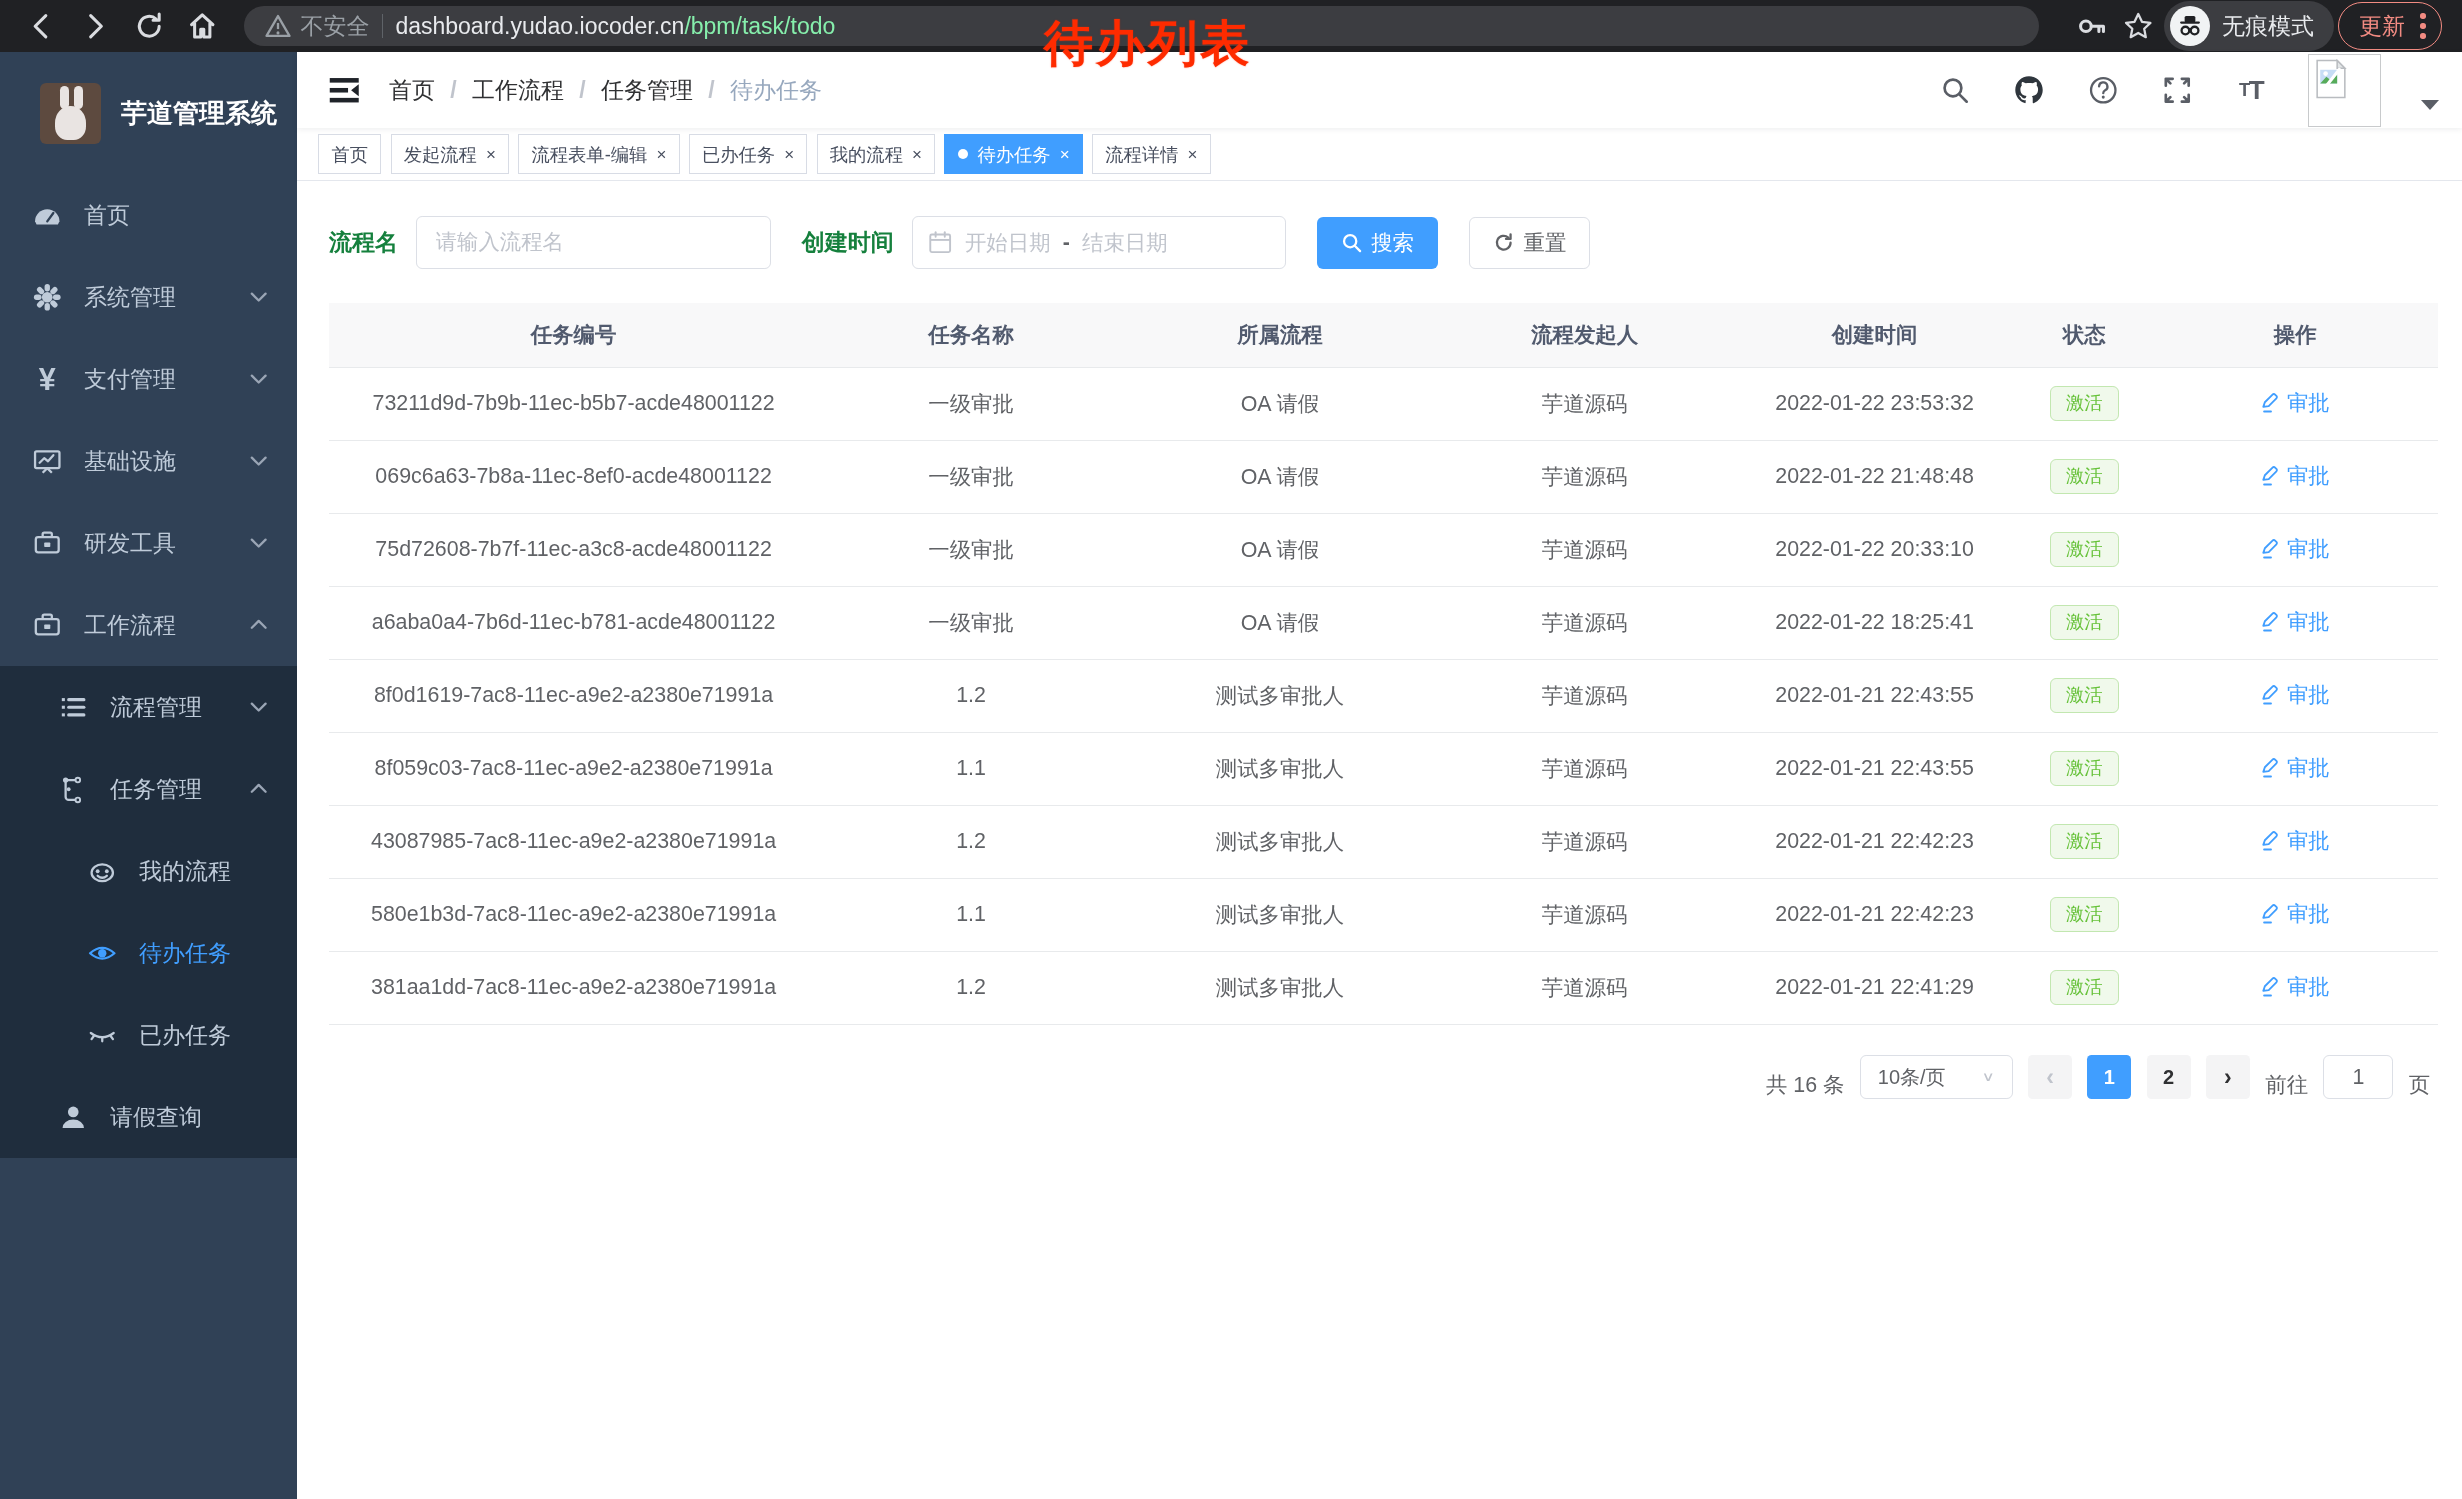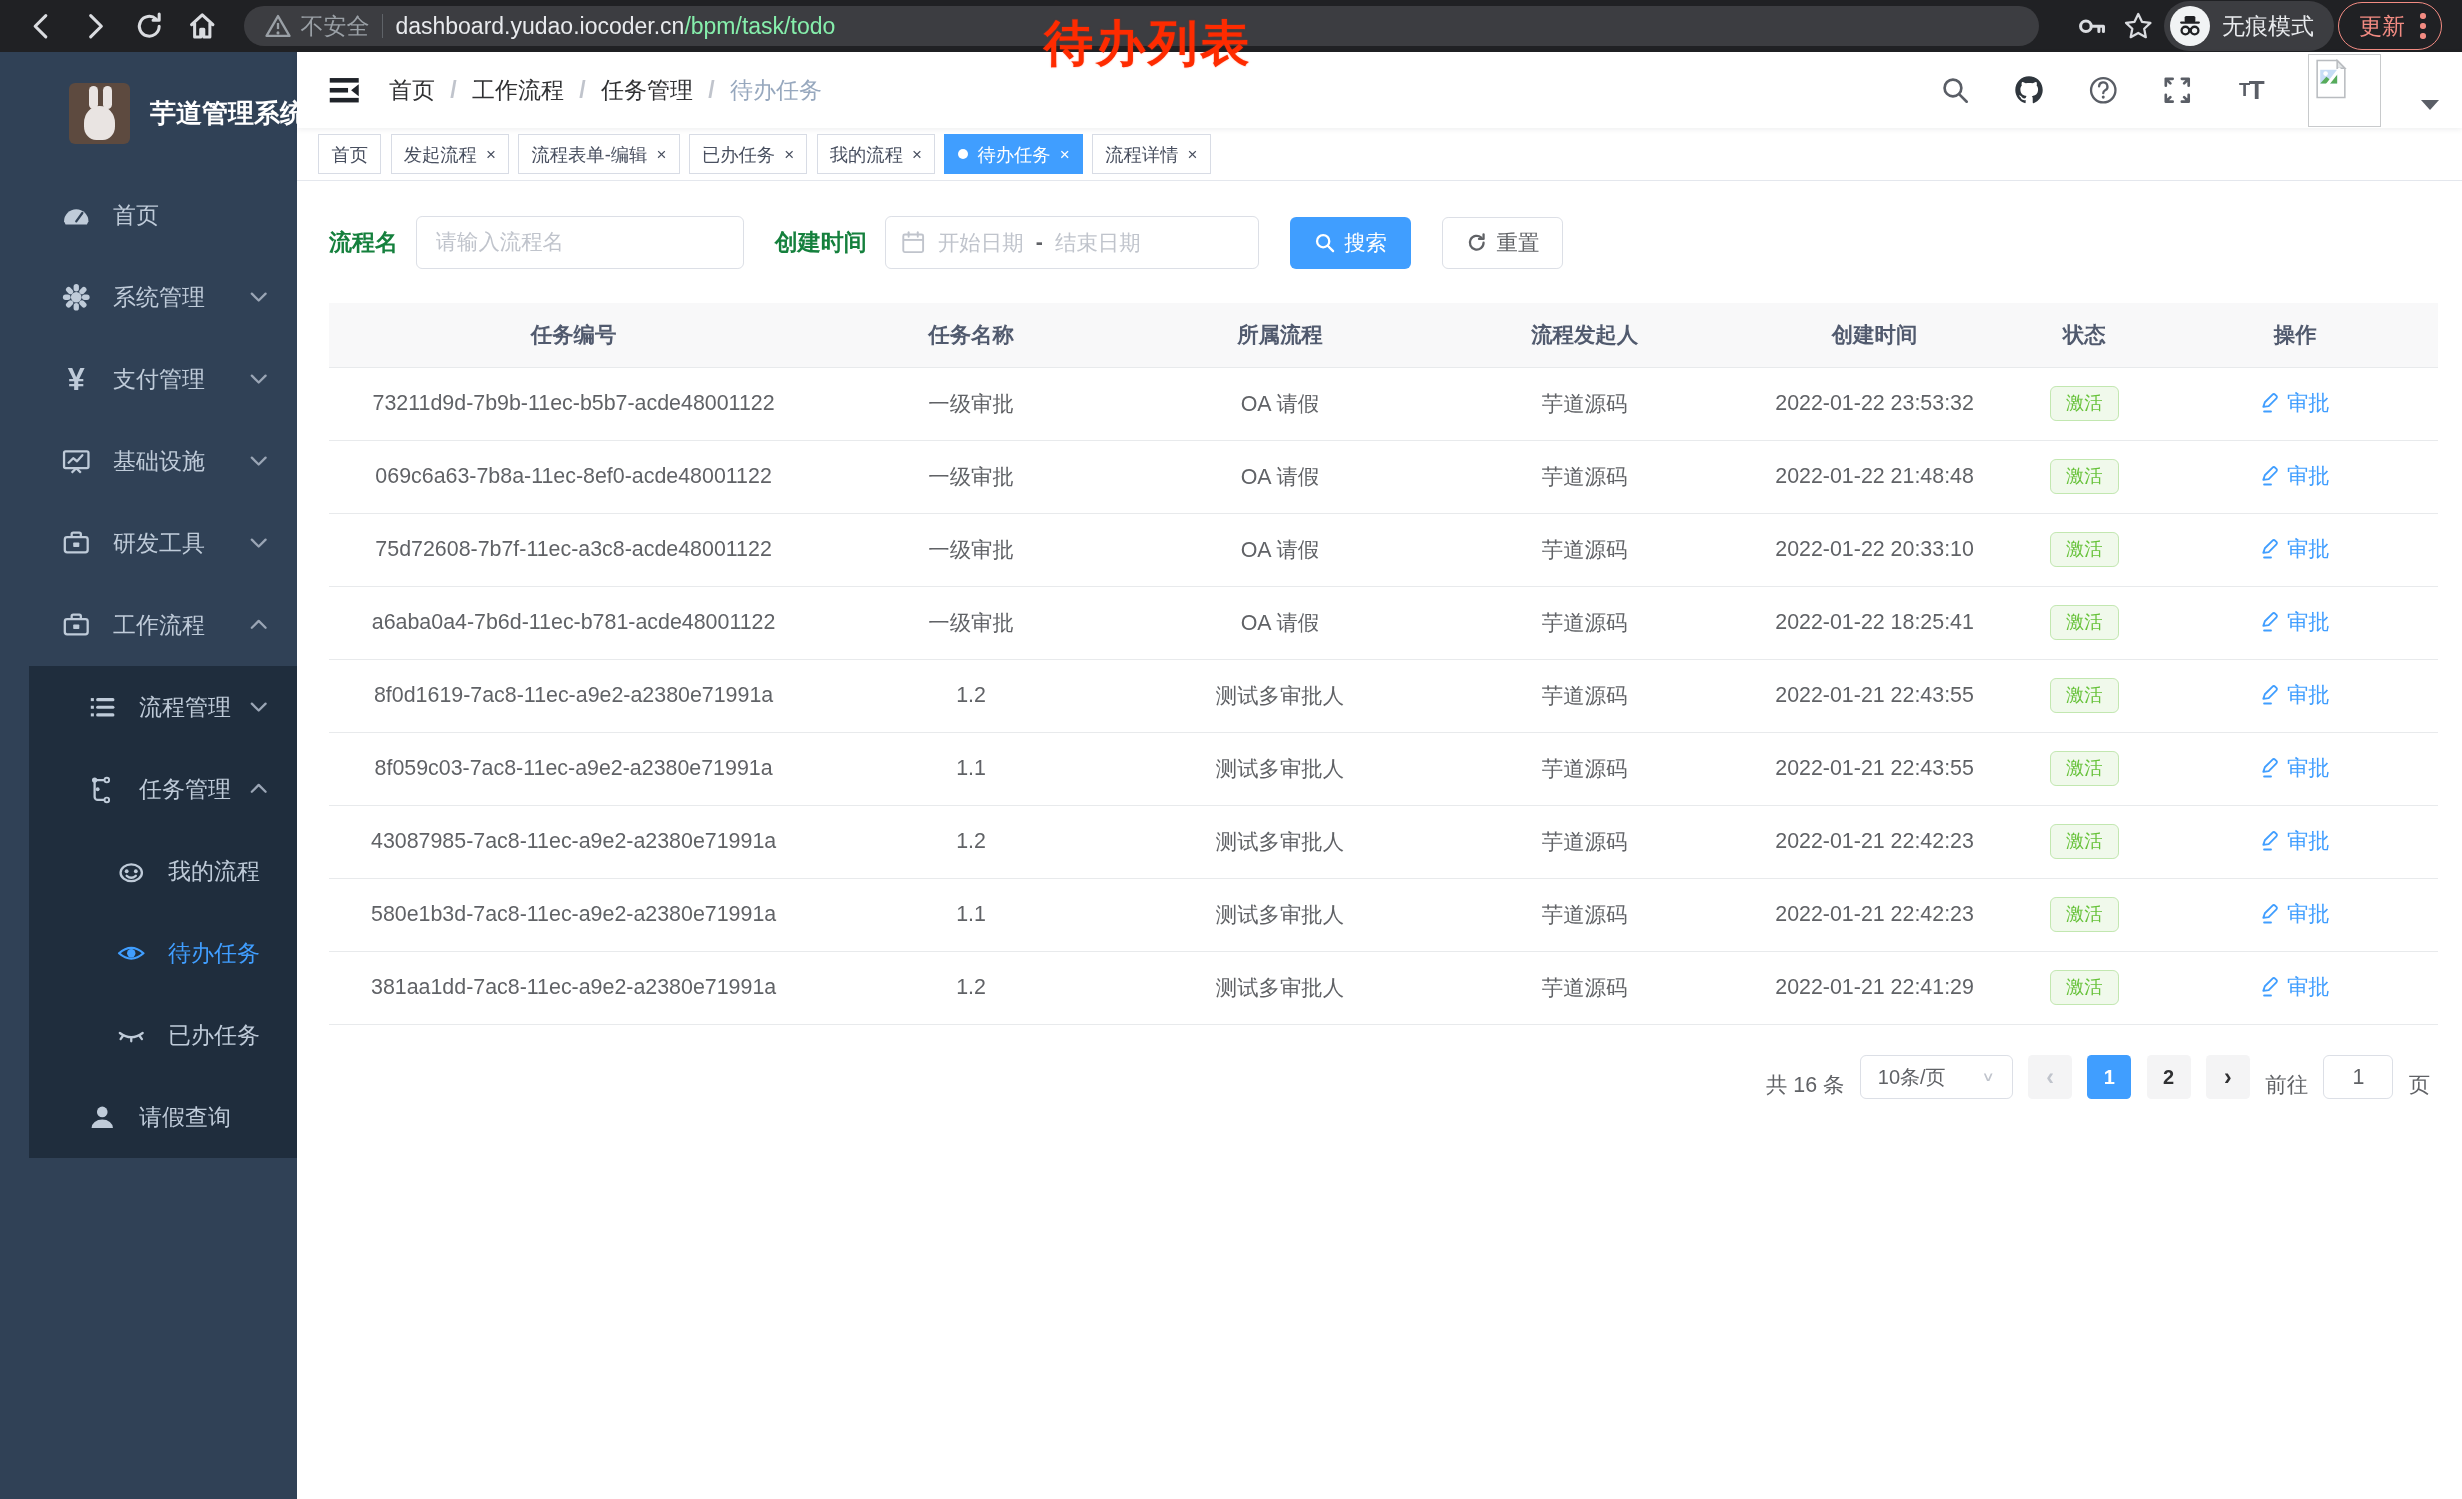--- a/index.html
+++ b/index.html
@@ -20,21 +20,21 @@
   .incog-circle { width:40px; height:40px; border-radius:50%; background:#f1f3f4; display:flex; align-items:center; justify-content:center; color:#202124; }
   .update-pill { display:flex; align-items:center; gap:15.3px; border:1.5px solid #f28b82; border-radius:27.5px; padding:7.6px 15.3px 7.6px 20px; color:#f28b82; font-size:23px; }
   .dots { display:flex; flex-direction:column; gap:4.6px; }
   .dots i { width:5.3px; height:5.3px; border-radius:50%; background:#f28b82; }
 
   
   .annotation { position:absolute; left:1044px; top:10.7px; font-size:49px; font-weight:700; color:#fe2b00; letter-spacing:3.1px; z-index:50; text-shadow:0 0 1.5px rgba(254,43,0,.6); }
 
   
   .app { display:flex; height:1448px; }
-  .sidebar { width:297px; background:#304156; color:#bfcbd9; flex:0 0 auto; display:flex; flex-direction:column;padding-left:29px; }
+  .sidebar { width:297px; background:#304156; color:#bfcbd9; flex:0 0 auto; display:flex; flex-direction:column; }
   .logo-row { height:122px; display:flex; align-items:center; padding-left:40px; gap:20px; }
   .logo-img { width:61px; height:61px; border-radius:6.1px; background:#5d4a3f; position:relative; overflow:hidden; flex:0 0 auto; }
   .logo-img .bunny-body { position:absolute; left:15.3px; top:23px; width:30.5px; height:34px; border-radius:50% 50% 40% 40%; background:#e9e4e2; }
   .logo-img .ear { position:absolute; top:3.1px; width:9.2px; height:23px; border-radius:7.6px; background:#e9e4e2; }
   .logo-img .ear.l { left:20px; } .logo-img .ear.r { left:34px; }
   .logo-title { font-size:26px; font-weight:700; color:#fff; white-space:nowrap; }
   .menu { flex:1; }
   .menu-item { height:82px; display:flex; align-items:center; font-size:23px; cursor:pointer; position:relative; }
   .menu-item .mi-icon { width:30.5px; height:30.5px; display:flex; align-items:center; justify-content:center; flex:0 0 auto; }
   .menu-item .mi-label { margin-left:21.4px; white-space:nowrap; }
@@ -66,21 +66,21 @@
   .tag .dot { display:none; width:10.7px; height:10.7px; border-radius:50%; background:#fff; }
   .tag .close { font-size:17px; color:inherit; line-height:1; }
   .tag.active { background:#409eff; border-color:#409eff; color:#fff; }
   .tag.active .dot { display:block; }
 
   
   .content { flex:1; padding:27.5px 24.4px 0 32px; background:#fff; overflow:hidden; }
   .filter-row { display:flex; align-items:center; margin:7.6px 0 34px; }
   .filter-label { font-size:23px; font-weight:700; color:#15803d; margin-right:18.3px; white-space:nowrap; }
   .filter-label.second { margin-left:30.5px; }
-  .text-input { width:328px; height:53px; border:1.5px solid #dcdfe6; border-radius:6.1px; font-size:21.4px; color:#606266; padding:0 18.3px; outline:none; }
+  .text-input { width:355px; height:53px; border:1.5px solid #dcdfe6; border-radius:6.1px; font-size:21.4px; color:#606266; padding:0 18.3px; outline:none; }
   .text-input::placeholder { color:#c0c4cc; }
   .date-range { width:374px; height:53px; border:1.5px solid #dcdfe6; border-radius:6.1px; display:flex; align-items:center; padding:0 15.3px; gap:12.2px; color:#c0c4cc; font-size:21.4px; }
   .date-range .sep { color:#606266; font-weight:700; }
   .btn { height:52px; border-radius:6.1px; font-size:21.4px; display:flex; align-items:center; gap:9.2px; padding:0 23px; cursor:pointer; border:1.5px solid transparent; }
   .btn-primary { background:#409eff; color:#fff; margin-left:30.5px; }
   .btn-plain { background:#fff; color:#606266; border-color:#dcdfe6; margin-left:31px; }
 
   
   table.task-table { width:100%; border-collapse:collapse; table-layout:fixed; }
   .task-table th { background:#f8f8f9; color:#515a6e; font-size:21.4px; font-weight:700; height:64px; text-align:center; border-bottom:1.5px solid #e8eaec; }

